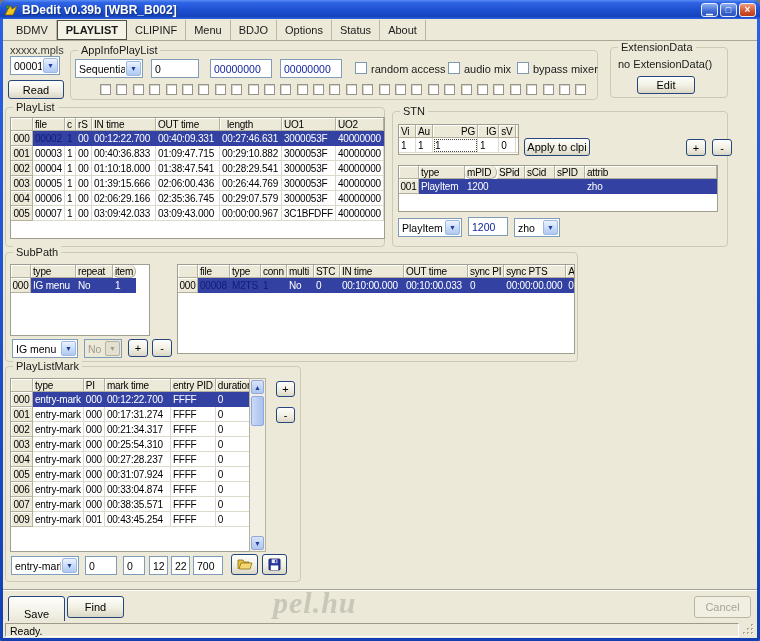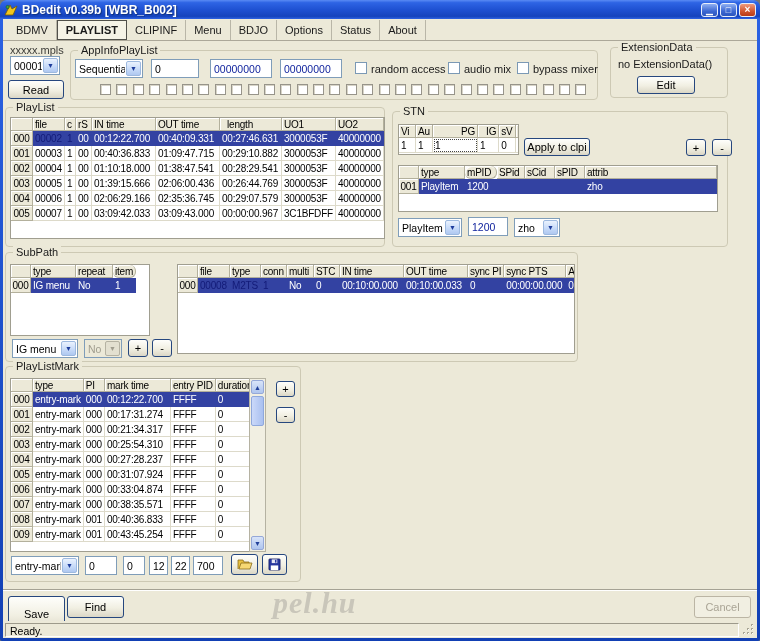--- a/index.html
+++ b/index.html
@@ -476,28 +476,20 @@
             <td>000</td>
             <td>00:33:04.874</td>
             <td>FFFF</td>
             <td>0</td>
           </tr>
           <tr>
             <th class="rh">007</th>
             <td>entry-mark</td>
             <td>000</td>
             <td>00:38:35.571</td>
-            <td>FFFF</td>
-            <td>0</td>
-          </tr>
-          <tr>
-            <th class="rh">008</th>
-            <td>entry-mark</td>
-            <td>001</td>
-            <td>00:40:36.833</td>
             <td>FFFF</td>
             <td>0</td>
           </tr>
           <tr>
             <th class="rh">009</th>
             <td>entry-mark</td>
             <td>001</td>
             <td>00:43:45.254</td>
             <td>FFFF</td>
             <td>0</td>

